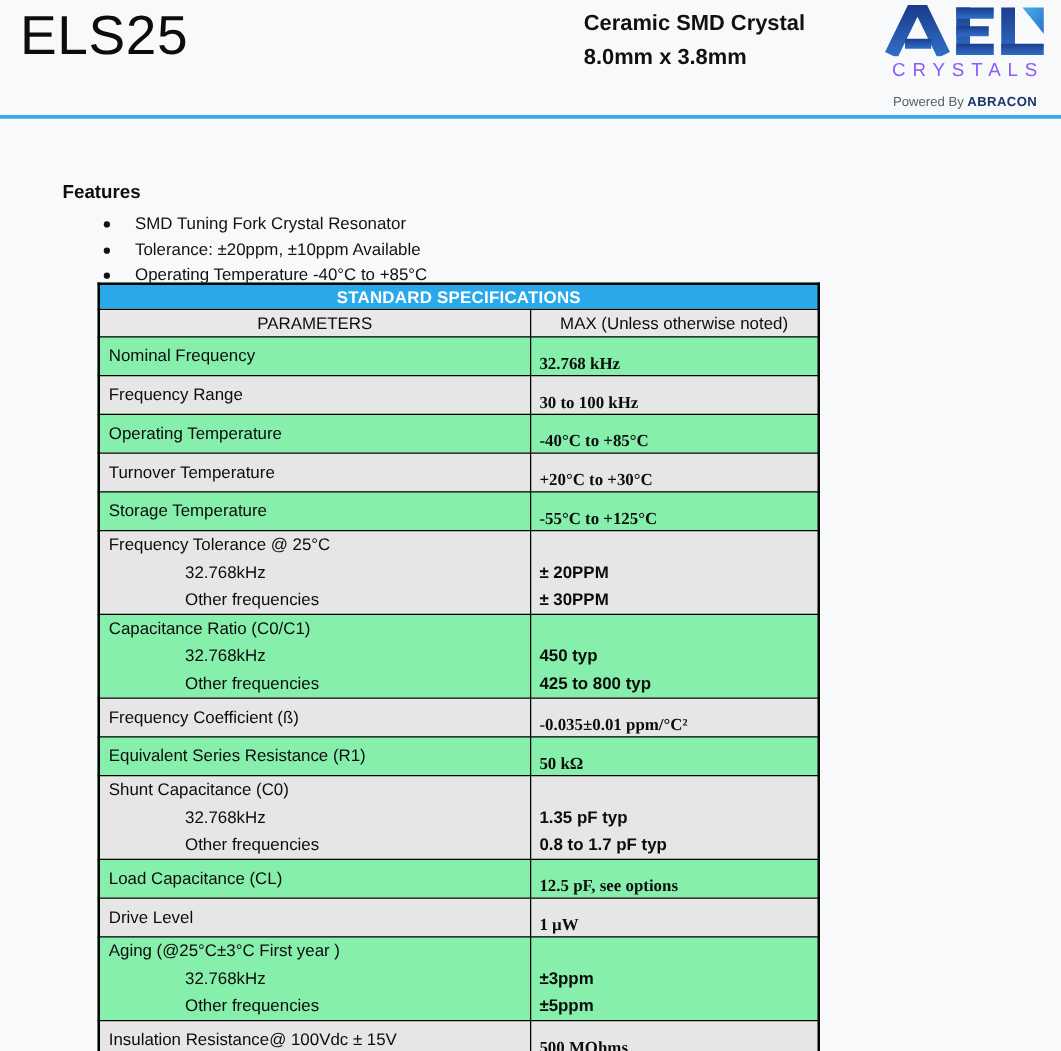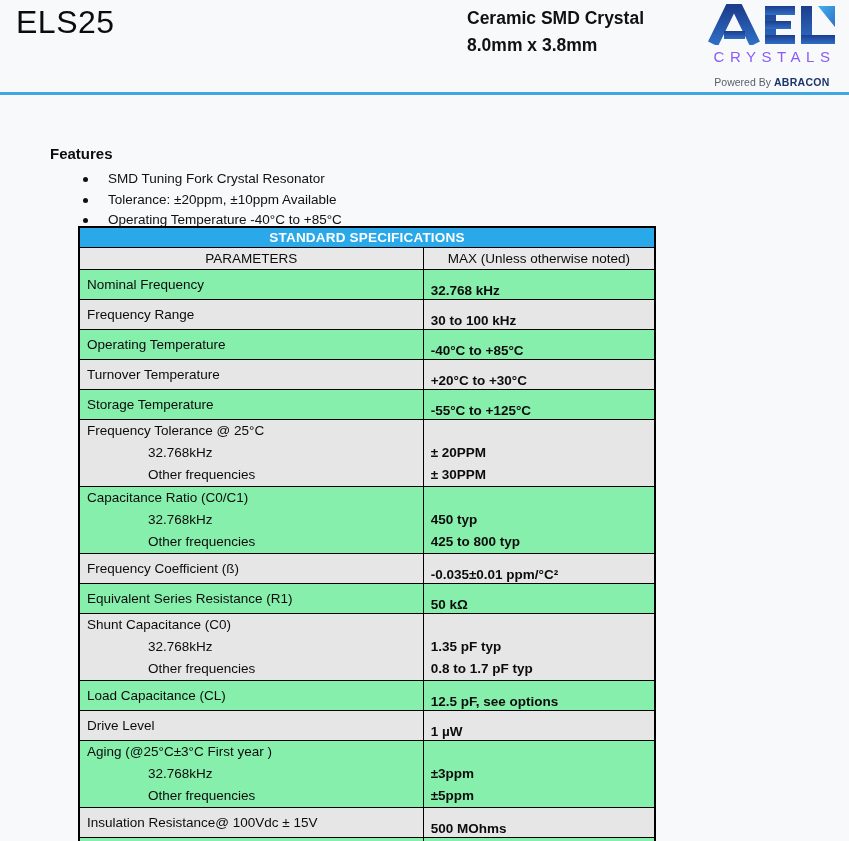--- a/index.html
+++ b/index.html
@@ -6,21 +6,21 @@
   html,body { background:#f8f9fa; }
   body { font-family:"Liberation Sans", sans-serif; color:#101010; }
   .page {
     position:relative; width:849px; height:841px; background:#f8f9fa; overflow:hidden;
   }
 
   
   .hdr { position:relative; height:92px; }
   .product-title {
     position:absolute; left:16px; top:4px;
-    font-size:32px; font-weight:400; color:#0c0c0c; letter-spacing:0.5px;
+    font-size:44px; font-weight:400; color:#0c0c0c; letter-spacing:0.5px;
   }
   .subtitle {
     position:absolute; left:467px; top:5px;
     font-size:17.5px; font-weight:bold; color:#111; line-height:27px;
   }
   .logo-block { position:absolute; right:8px; top:4px; width:138px; text-align:center; }
   .logo-svg { display:block; margin:0 auto; }
   .logo-crystals {
     margin-top:3px; font-size:15px; font-weight:400; color:#8b5cf6;
     letter-spacing:5.5px; text-indent:5px; white-space:nowrap;
@@ -49,21 +49,21 @@
     font-size:13.5px; color:#0c0c0c; background:#86efac;
   }
   .spec-table td { border:1px solid #000; vertical-align:middle; }
   .title-row td {
     background:#29a9ea; color:#fff; font-weight:bold; text-align:center;
     height:20px; font-size:13.5px; letter-spacing:0.2px;
   }
   .head-row td { background:#e8e8e8; font-weight:normal; text-align:center; height:22px; }
   .row td { height:23px; }
   .param { padding:1px 6px 1px 7px;margin-top:28px; }
-  .value { padding:13px 6px 1px 7px; font-weight:bold; }
+  .value { padding:13px 6px 1px 7px; font-weight:bold;font-family:Liberation Serif, serif; }
   .shade td { background:#e6e6e6; }
   .group td { vertical-align:top; padding:0; }
   .group .line { height:22px; line-height:22px; padding-left:7px; }
   .group .sub { padding-left:68px; }
   .group .vline { height:22px; line-height:22px; padding-left:7px; font-weight:bold; }
 </style>
 </head>
 <body>
 
 <div class="page">

